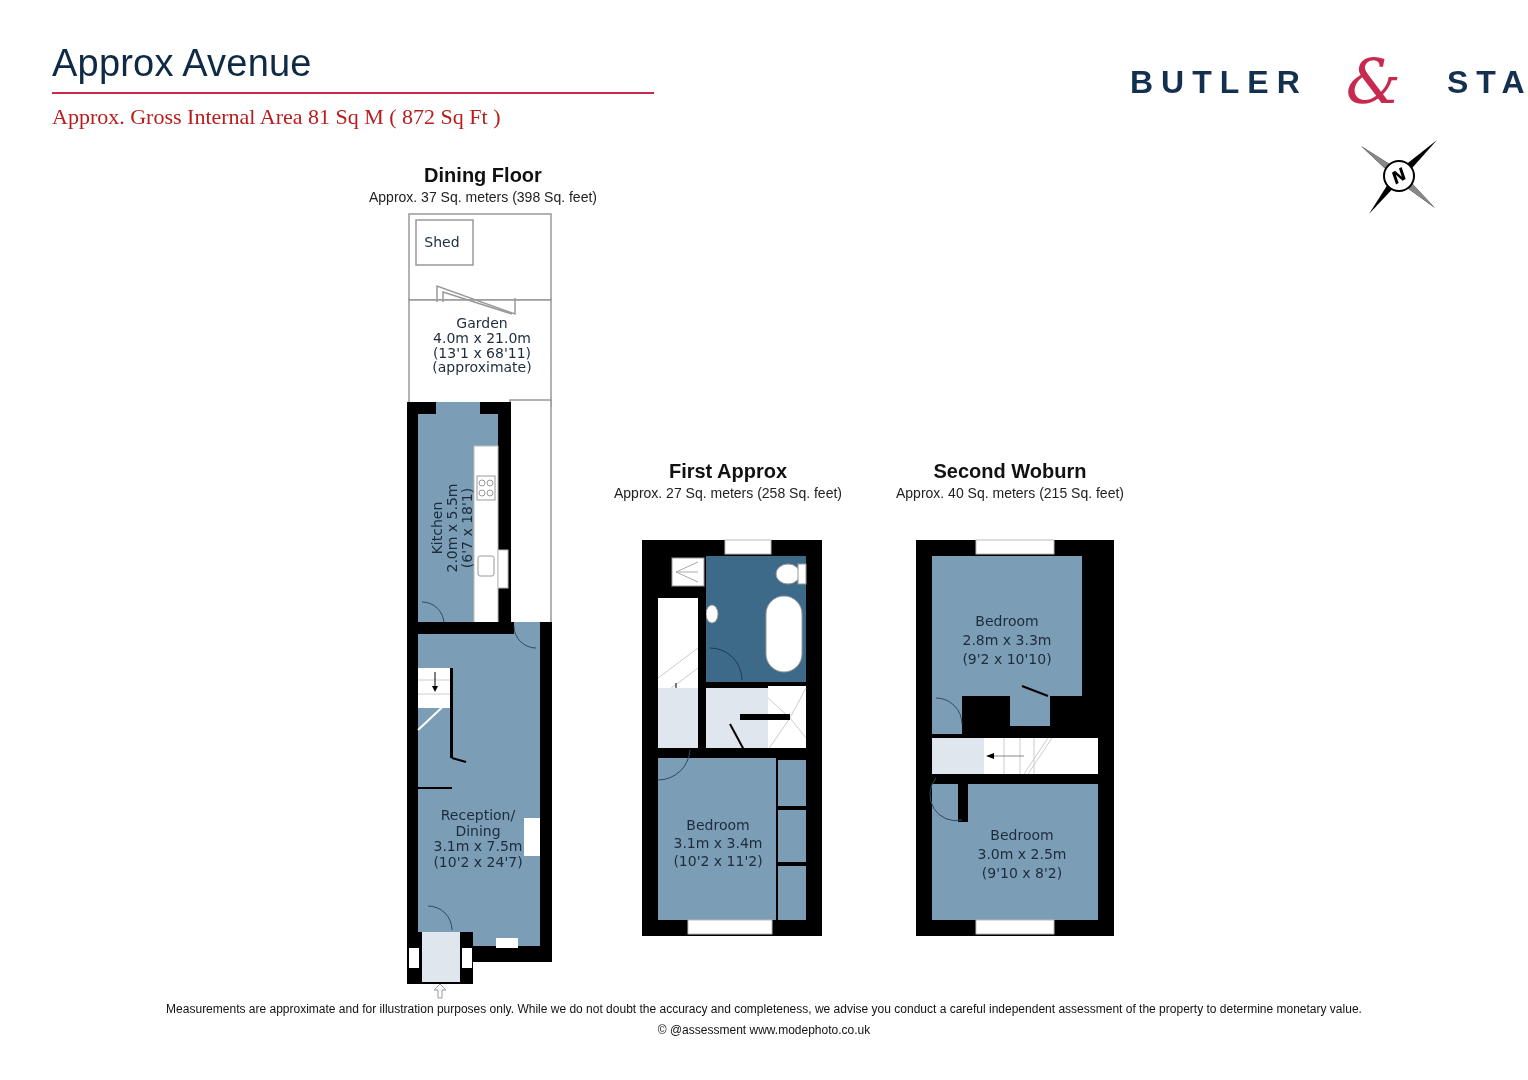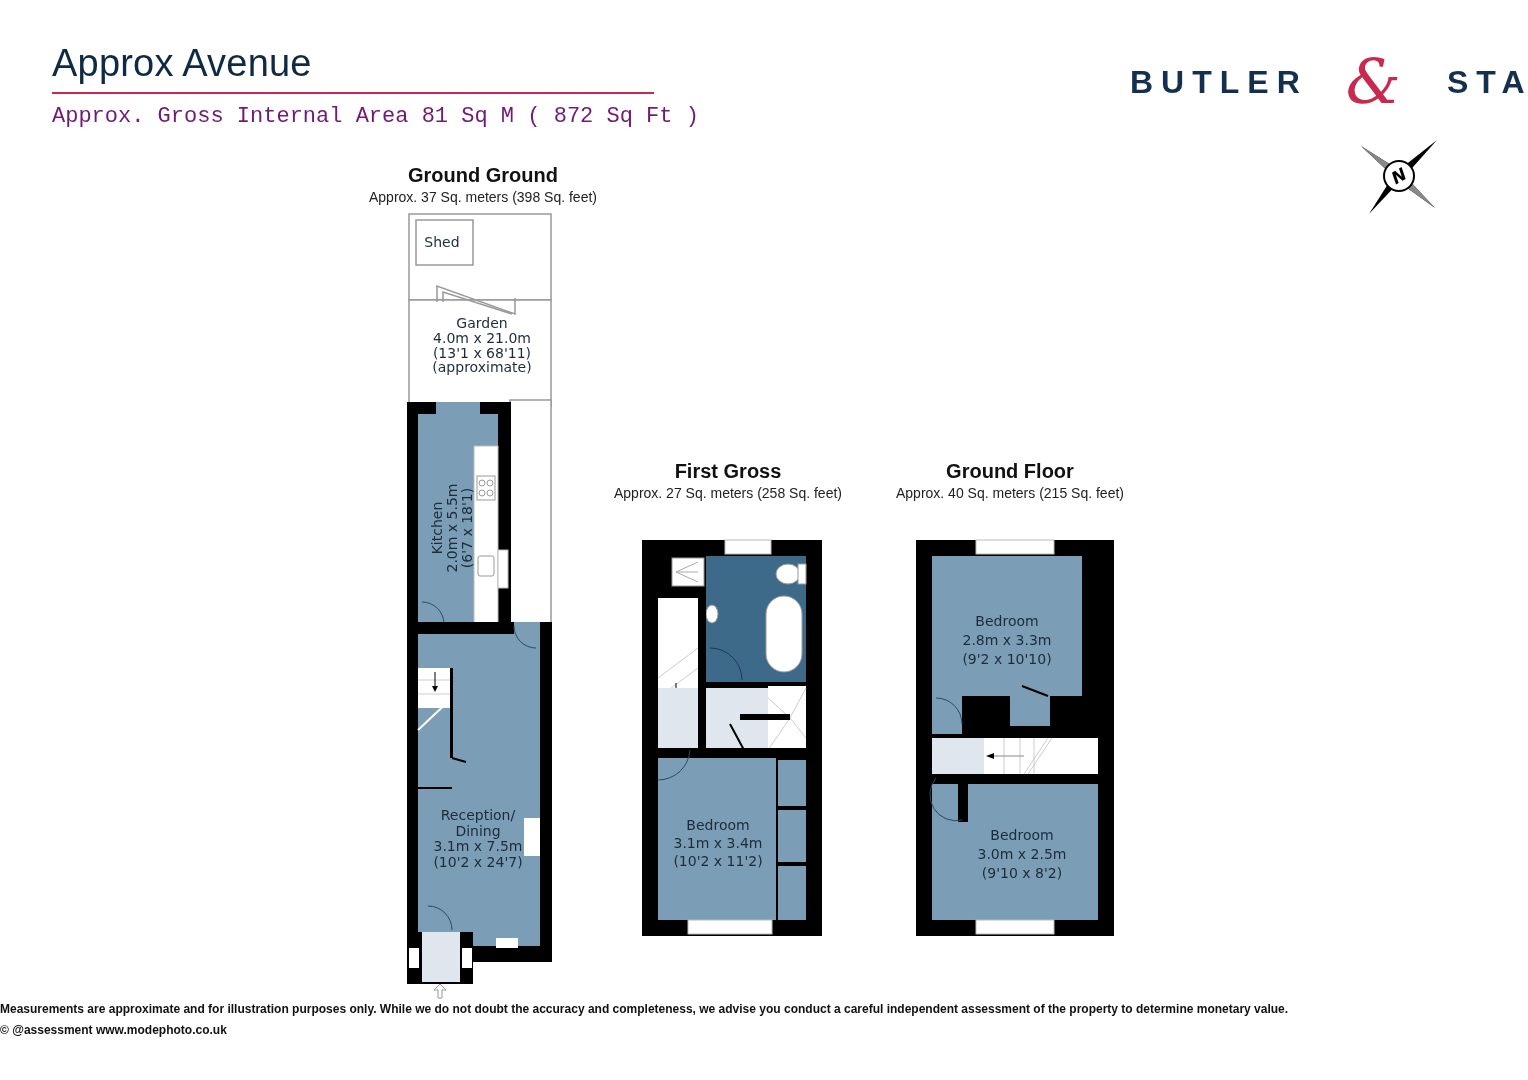--- a/index.html
+++ b/index.html
@@ -1,28 +1,28 @@
 <!DOCTYPE html>
 <html><head>
 <meta charset="utf-8">
 <style>
   html, body { margin:0; padding:0; background:#ffffff; }
   body { width:1528px; height:1080px; position:relative; overflow:hidden; font-family:"DejaVu Sans", sans-serif; }
   .title { position:absolute; left:52px; top:42px; font-family:"Liberation Sans", sans-serif; font-size:38px; color:#0f2a44; letter-spacing:0.2px; }
   .title-rule { position:absolute; left:52px; top:92px; width:602px; height:1.5px; background:#c8294f; }
-  .subtitle { position:absolute; left:52px; top:104px; font-family:Liberation Mono, monospace; font-size:22px; color:#701a75; }
+  .subtitle { position:absolute; left:52px; top:104px; font-family:Liberation Serif, serif; font-size:22px; color:#b91c1c; }
   .logo { position:absolute; left:1130px; top:52px; height:60px; display:flex; align-items:center; font-family:"Liberation Sans", sans-serif; font-weight:bold; font-size:32px; color:#14304f; letter-spacing:8px;gap:40px; }
   .logo .amp { font-family:"DejaVu Serif", serif; font-style:italic; font-weight:normal; font-size:62px; color:#c8294f; letter-spacing:0; margin:0 6px 0 -2px; line-height:1; }
   .compass { position:absolute; left:1356px; top:134px; width:86px; height:84px; }
   .floor-head { position:absolute; text-align:center; font-family:"Liberation Sans", sans-serif; }
   .floor-head .fh-title { font-size:20px; font-weight:bold; color:#111; }
   .floor-head .fh-area { font-size:14px; color:#222; margin-top:2px; }
   .plan { position:absolute; }
   .room-label { font-family:"DejaVu Sans", sans-serif; fill:#1c2c3c; font-size:14px; }
-  .footer { position:absolute; left:0; width:1528px; font-family:"Liberation Sans", sans-serif; color:#111;font-weight:bold; }
+  .footer { position:absolute; left:0; width:1528px; text-align:center; font-family:"Liberation Sans", sans-serif; color:#111; }
   .disclaimer { top:1002px; font-size:12px; }
   .credit { top:1023px; font-size:12px; }
 </style>
 </head>
 <body>
 
 <div class="title">Approx Avenue</div>
 <div class="title-rule"></div>
 <div class="subtitle">Approx. Gross Internal Area 81 Sq M ( 872 Sq Ft )</div>
 
@@ -39,29 +39,29 @@
     <polygon points="0,6 36,32 6,0" fill="#000"></polygon>
     <polygon points="-6,0 -30,38 0,6" fill="#000"></polygon>
     <polygon points="0,-6 -38,-30 -10,-4" fill="#888"></polygon>
     <polygon points="0,6 36,32 10,4" fill="#888"></polygon>
     <circle r="15" fill="#fff" stroke="#000" stroke-width="2"></circle>
     <text x="0" y="6" text-anchor="middle" font-family="DejaVu Sans, sans-serif" font-size="17" font-weight="bold" font-style="italic" fill="#000" transform="rotate(-30)">N</text>
   </g>
 </svg>
 
 <div class="floor-head" style="left:362px; top:164px; width:242px;">
-  <div class="fh-title">Ground Ground</div>
+  <div class="fh-title">Dining Floor</div>
   <div class="fh-area">Approx. 37 Sq. meters (398 Sq. feet)</div>
 </div>
 <div class="floor-head" style="left:600px; top:460px; width:256px;">
-  <div class="fh-title">First Gross</div>
+  <div class="fh-title">First Approx</div>
   <div class="fh-area">Approx. 27 Sq. meters (258 Sq. feet)</div>
 </div>
 <div class="floor-head" style="left:880px; top:460px; width:260px;">
-  <div class="fh-title">Ground Floor</div>
+  <div class="fh-title">Second Woburn</div>
   <div class="fh-area">Approx. 40 Sq. meters (215 Sq. feet)</div>
 </div>
 
 <svg class="plan" style="left:400px; top:210px;" width="160" height="795" viewBox="0 0 160 795">
 
   <rect x="9" y="4" width="142" height="86" fill="#fff" stroke="#999" stroke-width="1.5"></rect>
   <rect x="16" y="10" width="57" height="45" fill="#fff" stroke="#999" stroke-width="1.5"></rect>
   <text x="42" y="37" text-anchor="middle" class="room-label" font-size="13">Shed</text>
 
   <rect x="9" y="90" width="142" height="106" fill="#fff" stroke="#999" stroke-width="1.5"></rect>

